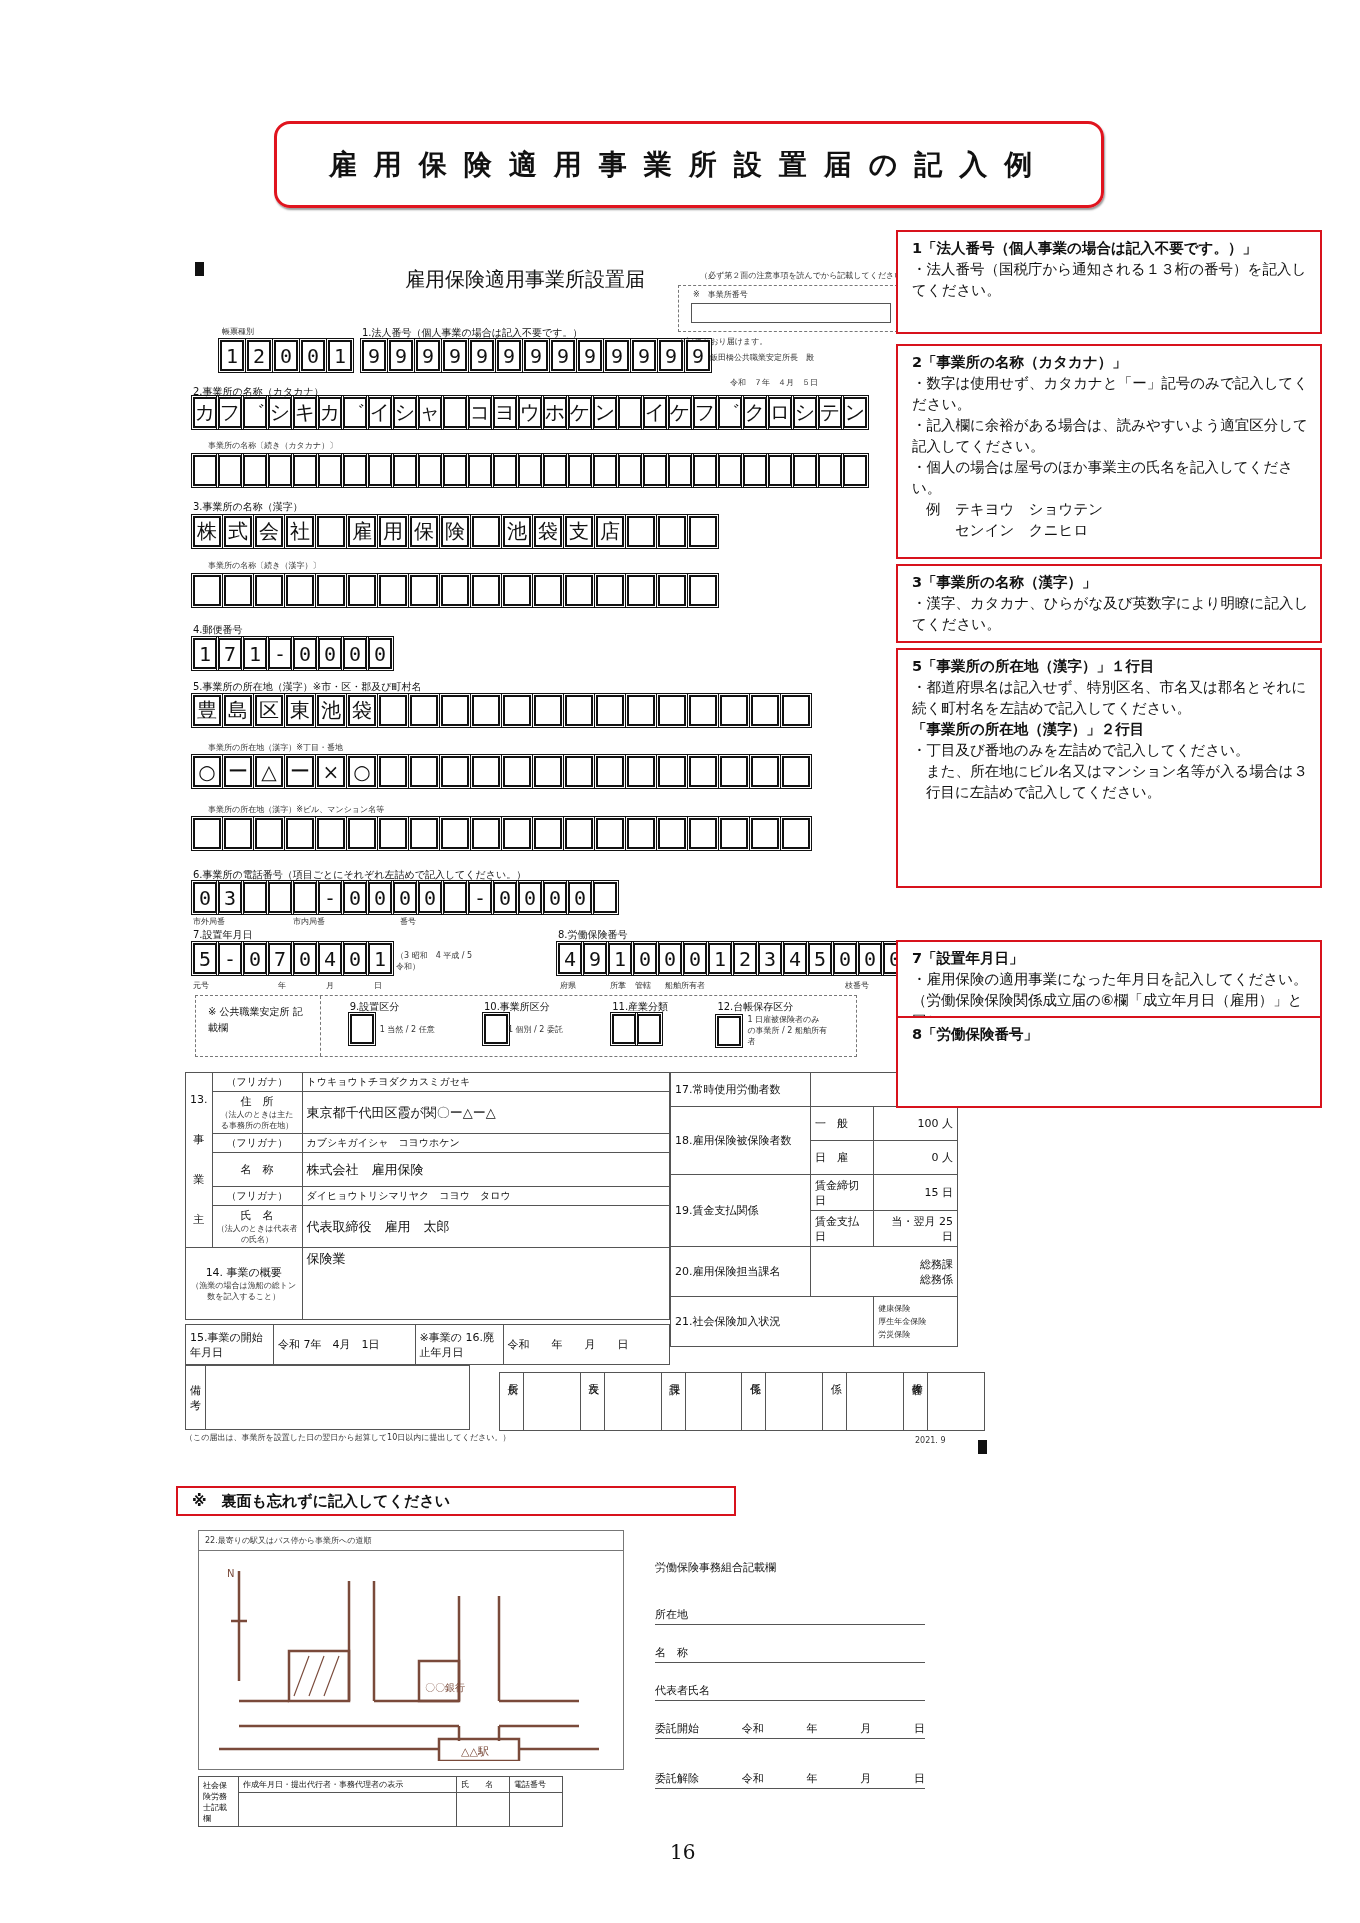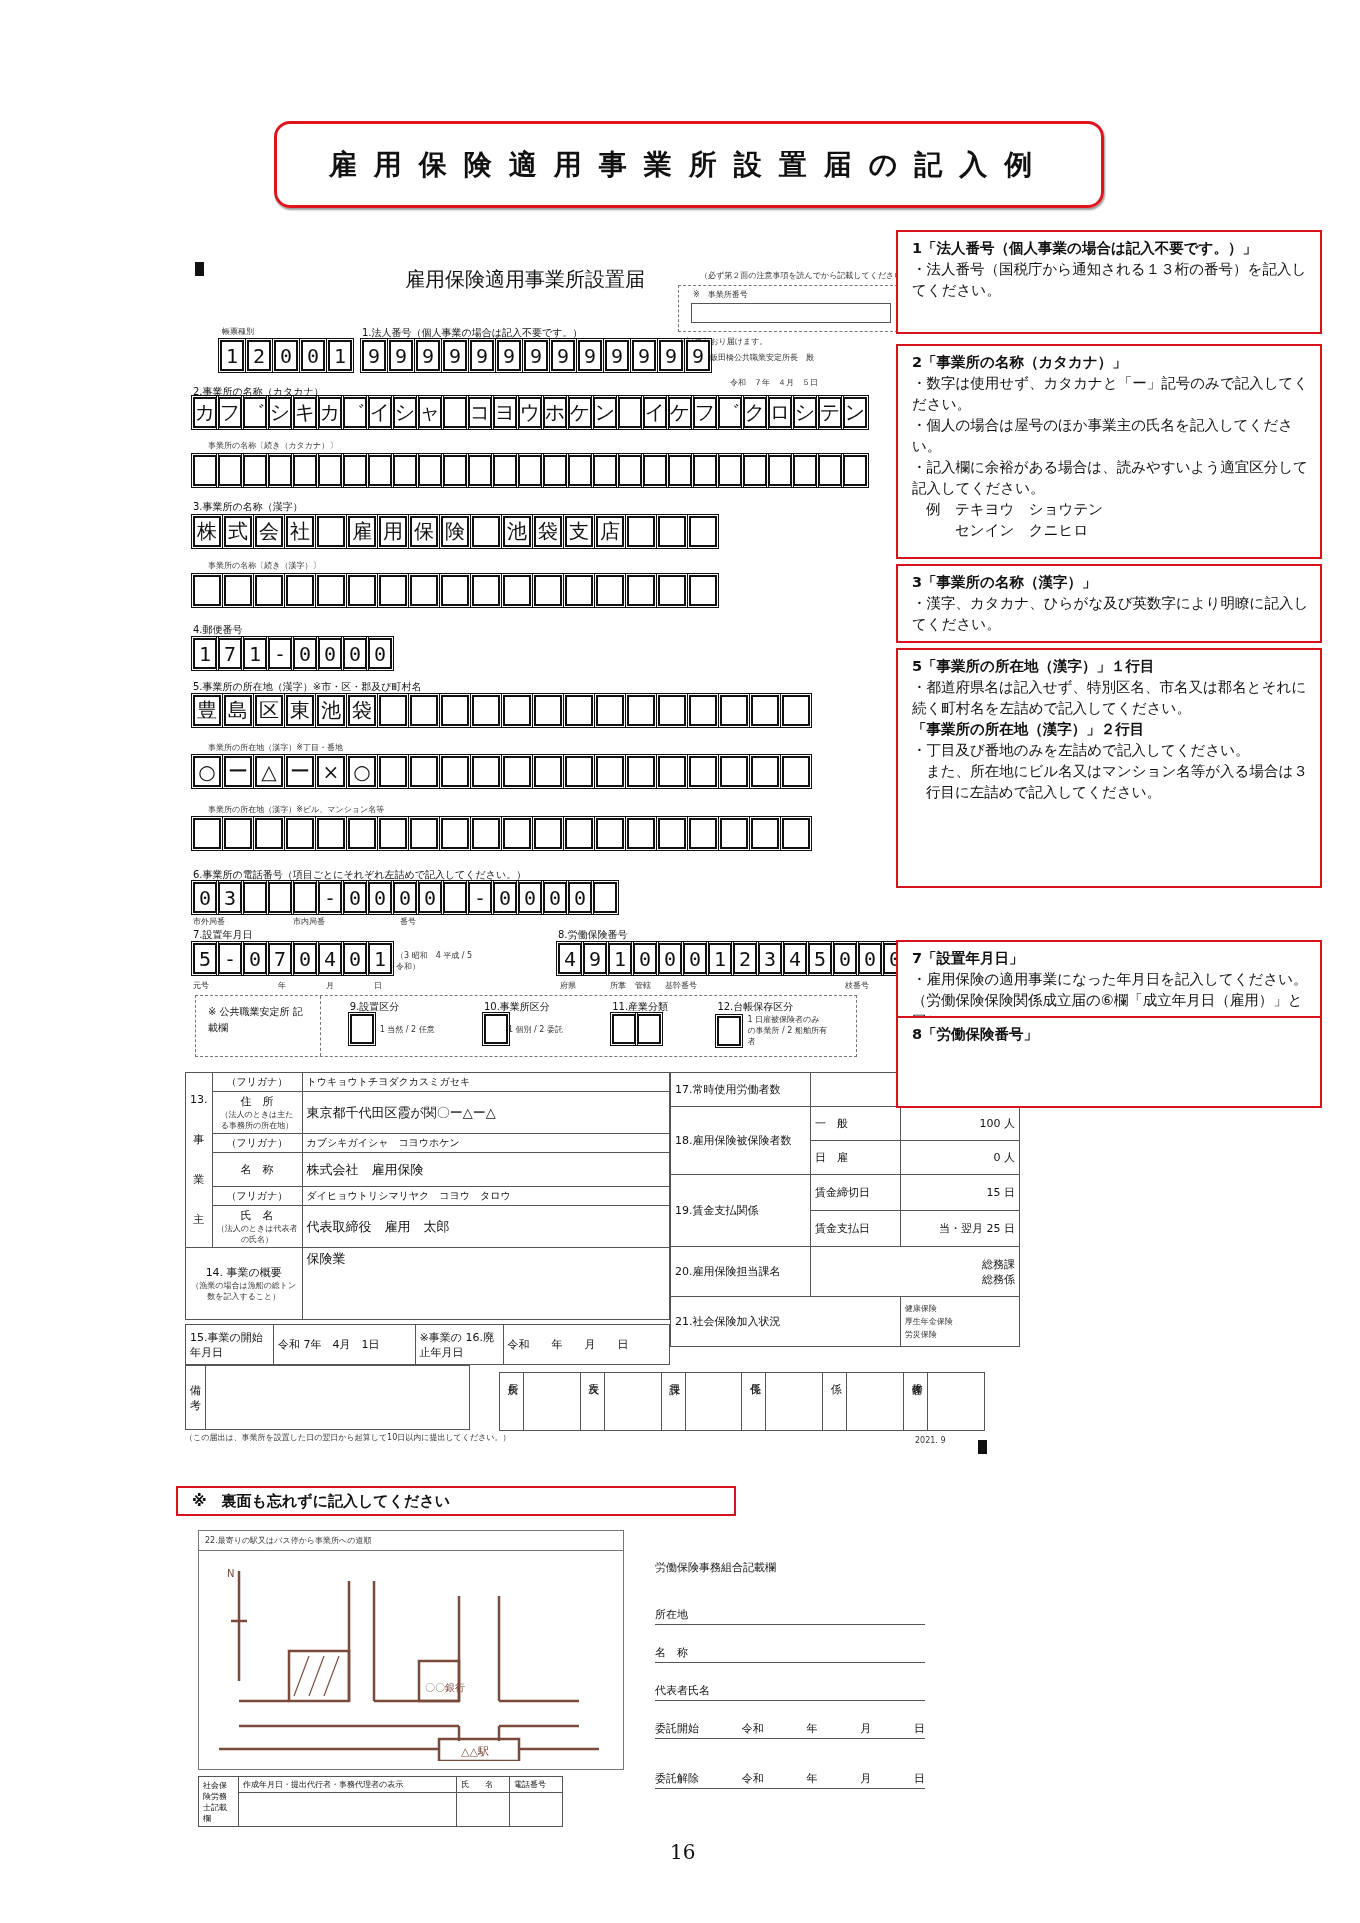--- a/index.html
+++ b/index.html
@@ -306,21 +306,21 @@
     <div class="cell">3</div>
     <div class="cell">4</div>
     <div class="cell">5</div>
     <div class="cell">0</div>
     <div class="cell">0</div>
     <div class="cell">0</div>
   </div>
 <div class="abs tiny" style="left:560px;top:980px">府県</div>
 <div class="abs tiny" style="left:610px;top:980px">所掌</div>
 <div class="abs tiny" style="left:635px;top:980px">管轄</div>
-<div class="abs tiny" style="left:665px;top:980px">基幹番号</div>
+<div class="abs tiny" style="left:665px;top:980px">船舶所有者</div>
 <div class="abs tiny" style="left:845px;top:980px">枝番号</div>
 
 <div class="abs dash" style="left:195px;top:995px;width:662px;height:62px;display:flex;font-size:10px">
   <div style="width:125px;padding:8px 12px;border-right:1px dashed #777;line-height:16px">※ 公共職業安定所 記載欄</div>
   <div style="flex:1;display:flex;justify-content:space-around;padding:4px">
     <div>
         <div>9.設置区分</div>
         <div style="display:flex;gap:6px;align-items:center">
           <div class="cell" style="height:30px"></div>
           <span class="tiny">1 当然 / 2 任意</span>
@@ -386,21 +386,21 @@
   <tr>
         <td colspan="2" style="height:72px;text-align:center">
           <div>14. 事業の概要</div>
           <div class="tiny">（漁業の場合は漁船の総トン数を記入すること）</div>
         </td>
       <td style="vertical-align:top;font-size:13px">保険業</td>
       </tr>
 </tbody>
   </table>
 
-<table class="t abs" style="left:670px;top:1072px;width:350px">
+<table class="t abs" style="left:670px;top:1072px;width:288px">
   <tbody>
       <tr>
         <td style="height:34px;width:140px">17.常時使用労働者数</td>
         <td colspan="2"></td>
       </tr>
   <tr>
         <td rowspan="2">18.雇用保険被保険者数</td>
         <td style="height:34px">一　般</td>
         <td style="text-align:right">100 人</td>
       </tr>
@@ -475,22 +475,22 @@
 <div class="abs tiny" style="left:185px;top:1432px">（この届出は、事業所を設置した日の翌日から起算して10日以内に提出してください。）</div>
 <div class="abs tiny" style="left:915px;top:1436px">2021. 9</div>
 
 <div class="abs note" style="left:896px;top:230px;width:426px;height:104px">
   <div class="h">1「法人番号（個人事業の場合は記入不要です。）」</div>
   <div>・法人番号（国税庁から通知される１３桁の番号）を記入してください。</div>
 </div>
 <div class="abs note" style="left:896px;top:344px;width:426px;height:215px">
   <div class="h">2「事業所の名称（カタカナ）」</div>
   <div>・数字は使用せず、カタカナと「ー」記号のみで記入してください。</div>
+  <div>・記入欄に余裕がある場合は、読みやすいよう適宜区分して記入してください。</div>
   <div>・個人の場合は屋号のほか事業主の氏名を記入してください。</div>
-  <div>・記入欄に余裕がある場合は、読みやすいよう適宜区分して記入してください。</div>
   <div class="i">例　テキヨウ　ショウテン</div>
   <div class="i" style="white-space:pre">　　センイン　クニヒロ</div>
 </div>
 <div class="abs note" style="left:896px;top:564px;width:426px;height:79px">
   <div class="h">3「事業所の名称（漢字）」</div>
   <div>・漢字、カタカナ、ひらがな及び英数字により明瞭に記入してください。</div>
 </div>
 <div class="abs note" style="left:896px;top:648px;width:426px;height:240px">
   <div class="h">5「事業所の所在地（漢字）」１行目</div>
   <div>・都道府県名は記入せず、特別区名、市名又は郡名とそれに続く町村名を左詰めで記入してください。</div>

